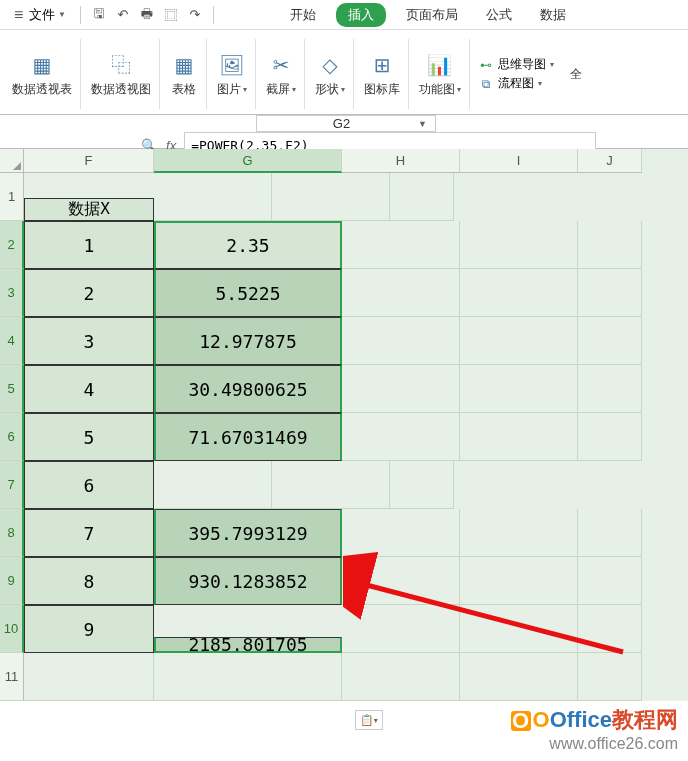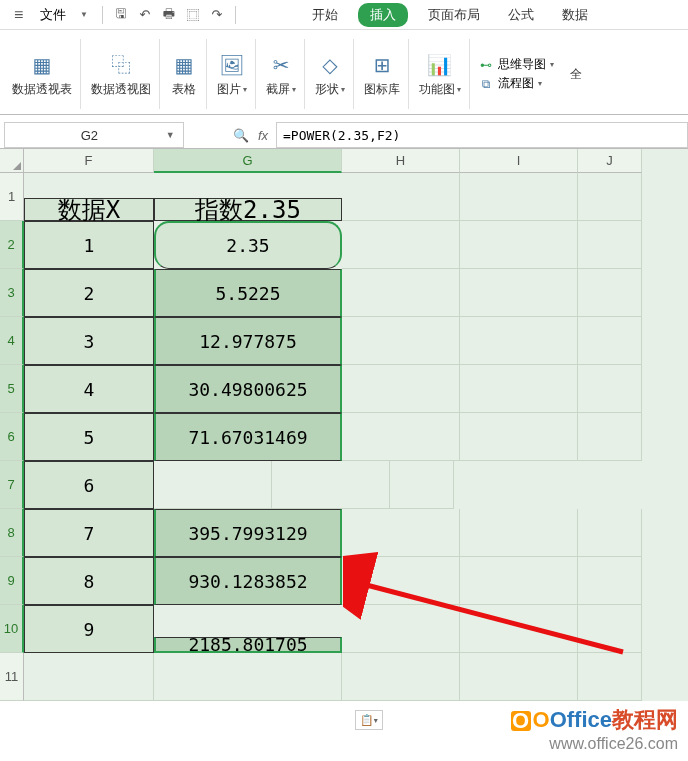--- a/index.html
+++ b/index.html
@@ -1,38 +1,38 @@
 <!DOCTYPE html>
 <html><head>
   <meta charset="utf-8">
   <style>
     * { margin: 0; padding: 0; box-sizing: border-box; }
     body { font-family: "Microsoft YaHei", Arial, sans-serif; font-size: 13px; background: #fff; width: 688px; height: 761px; position: relative; overflow: hidden; }
     
     .toolbar-top { height: 30px; display: flex; align-items: center; padding: 0 8px; border-bottom: 1px solid #ddd; gap: 4px; }
-    .menu-btn { display: flex; align-items: center; gap: 14px; padding: 2px 6px; cursor: pointer; }
+    .menu-btn { display: flex; align-items: center; gap: 3px; padding: 2px 6px; cursor: pointer; }
     .hamburger { display: inline-block; width: 12px; }
     .hamburger::before { content: "≡"; font-size: 16px; color: #555; }
     .dropdown-arrow { font-size: 8px; color: #666; }
     .divider-v { width: 1px; height: 18px; background: #ccc; margin: 0 4px; }
     .qat-icon { width: 20px; height: 20px; display: flex; align-items: center; justify-content: center; color: #555; cursor: pointer; }
     .tab-group { display: flex; gap: 12px; margin-left: 60px; align-items: center; }
     .tab { padding: 4px 8px; cursor: pointer; color: #333; }
     .tab.active { background: #2ea050; color: #fff; border-radius: 10px; padding: 3px 12px; }
     
     .ribbon { height: 85px; display: flex; align-items: center; padding: 8px 4px 4px 4px; border-bottom: 1px solid #bbb; gap: 2px; }
     .ribbon-group { display: flex; flex-direction: column; align-items: center; padding: 0 8px; border-right: 1px solid #e0e0e0; height: 70px; justify-content: center; gap: 2px; cursor: pointer; }
     .ribbon-group:last-child { border-right: none; }
     .ribbon-icon { width: 28px; height: 28px; display: flex; align-items: center; justify-content: center; font-size: 20px; color: #4a7ba6; }
     .ribbon-label { font-size: 12px; color: #333; display: flex; align-items: center; gap: 2px; }
     .ribbon-stack { display: flex; flex-direction: column; gap: 2px; padding: 0 6px; }
     .ribbon-stack-item { display: flex; align-items: center; gap: 4px; font-size: 12px; cursor: pointer; }
     .stack-icon { width: 16px; height: 16px; display: inline-flex; align-items: center; justify-content: center; }
     
-    .formula-bar { height: 34px; display: flex; align-items: flex-end; border-bottom: 1px solid #bbb; }
+    .formula-bar { height: 34px; display: flex; align-items: center; border-bottom: 1px solid #bbb; flex-direction: column; }
     .name-box { width: 180px; height: 26px; border: 1px solid #ccc; display: flex; align-items: center; padding: 0 8px; margin-left: 4px; background: #fff; }
     .name-box-text { flex: 1; text-align: center; color: #333; }
     .name-box-arrow { font-size: 9px; color: #666; }
     .fx-area { display: flex; align-items: center; margin-left: 50px; gap: 8px; }
     .fx-label { font-style: italic; color: #666; }
     .formula-input { border: 1px solid #ccc; height: 26px; width: 412px; padding: 0 6px; display: flex; align-items: center; background: #fff; font-family: monospace; }
     
     .sheet { position: relative; background: #e6f0e6; }
     .col-headers { display: flex; height: 24px; }
     .row-header-spacer { width: 24px; border-right: 1px solid #bbb; border-bottom: 1px solid #bbb; background: #ecf4ec; position: relative; }
@@ -44,24 +44,24 @@
     .col-H { width: 118px; }
     .col-I { width: 118px; }
     .col-J { width: 64px; }
     
     .rows { }
     .row { display: flex; }
     .row-header { width: 24px; background: #ecf4ec; border-right: 1px solid #bbb; border-bottom: 1px solid #c8d6c8; display: flex; align-items: center; justify-content: center; font-size: 13px; color: #555; }
     .row-header.sel { background: #cde2cd; color: #2a7a2a; border-right: 2px solid #2ea050; }
     .cell { border-right: 1px solid #c8d6c8; border-bottom: 1px solid #c8d6c8; display: flex; align-items: center; justify-content: center; font-size: 18px; background: #e6f0e6; position: relative; }
     .data-cell { background: #d5e6d5; border: 1px solid #333; font-family: "SimSun", monospace; }
-    .header-cell { font-size: 24px; margin-top: 25px; }
+    .header-cell { font-size: 16px; margin-top: 25px; }
     .row-h0 { height: 48px; }
     .sel-range { background: #b8d4b8 !important; }
-    .active-cell { background: #d5e6d5 !important; border-radius: 15px; }
+    .active-cell { background: #d5e6d5 !important; }
     .sel-border-top { border-top: 2px solid #2ea050 !important; }
     .sel-border-left { border-left: 2px solid #2ea050 !important; }
     .sel-border-right { border-right: 2px solid #2ea050 !important; }
     .sel-border-bottom { border-bottom: 2px solid #2ea050 !important; margin-top: 32px; }
     
     .paste-options { position: absolute; left: 355px; top: 710px; width: 28px; height: 20px; border: 1px solid #ccc; background: #fff; display: flex; align-items: center; justify-content: center; font-size: 11px; }
     
     .arrow-svg { position: absolute; left: 343px; top: 492px; z-index: 10; pointer-events: none; }
     
     .watermark { position: absolute; right: 10px; bottom: 8px; font-family: Arial; }
@@ -180,21 +180,20 @@
     <div class="col-header col-G sel">G</div>
     <div class="col-header col-H">H</div>
     <div class="col-header col-I">I</div>
     <div class="col-header col-J">J</div>
   </div>
   <div class="rows">
 
     <div class="row row-h0">
       <div class="row-header">1</div>
       <div class="cell col-F data-cell header-cell">数据X</div>
-      <div class="cell col-G data-cell header-cell">指数2.35</div>
       <div class="cell col-H"></div>
       <div class="cell col-I"></div>
       <div class="cell col-J"></div>
     </div>
 
     <div class="row row-h0">
       <div class="row-header sel">2</div>
       <div class="cell col-F data-cell">1</div>
       <div class="cell col-G data-cell active-cell sel-border-top sel-border-left sel-border-right">2.35</div>
       <div class="cell col-H"></div>

